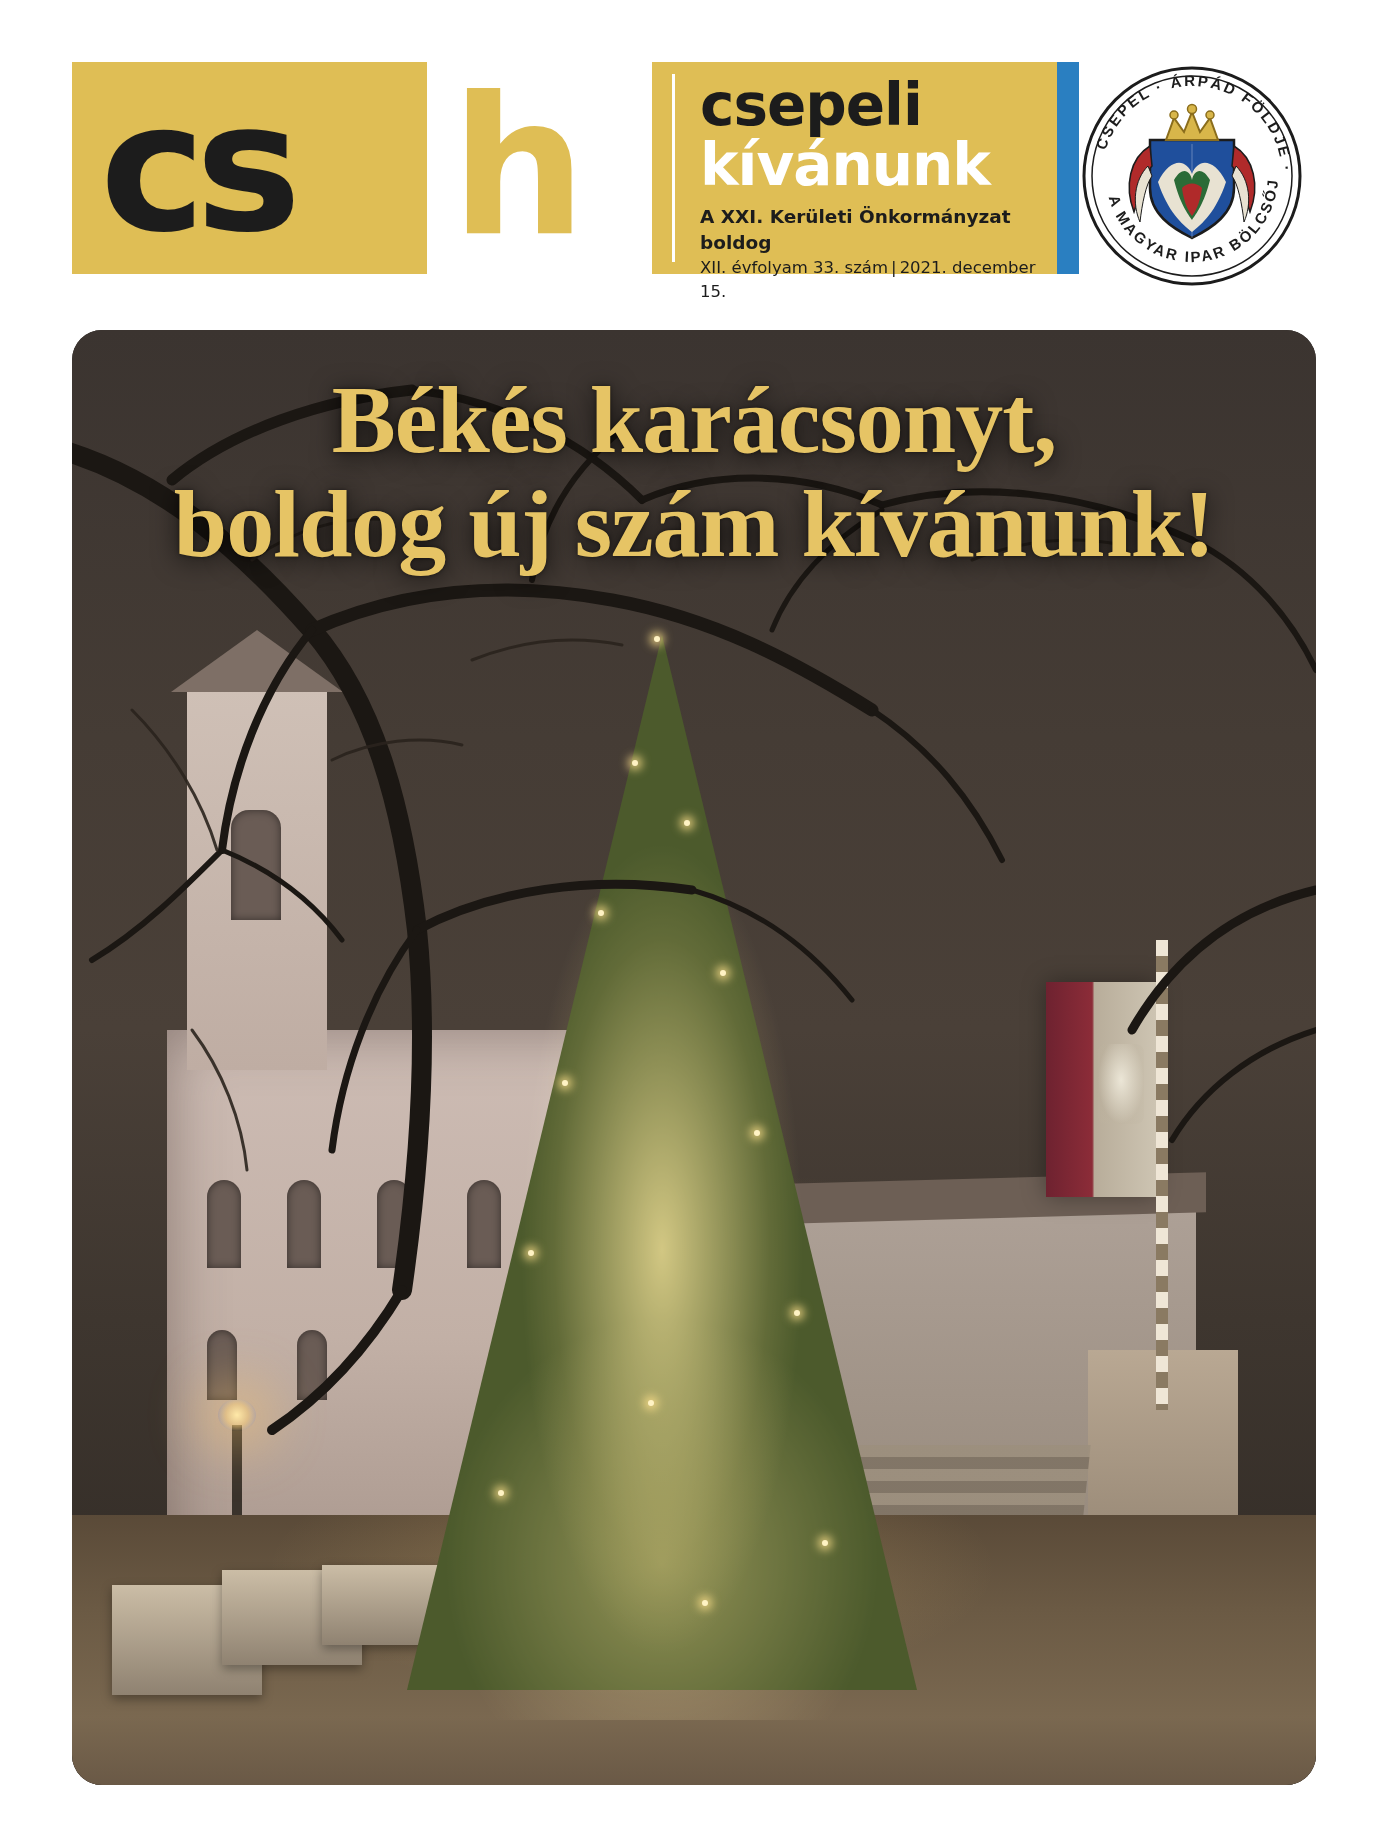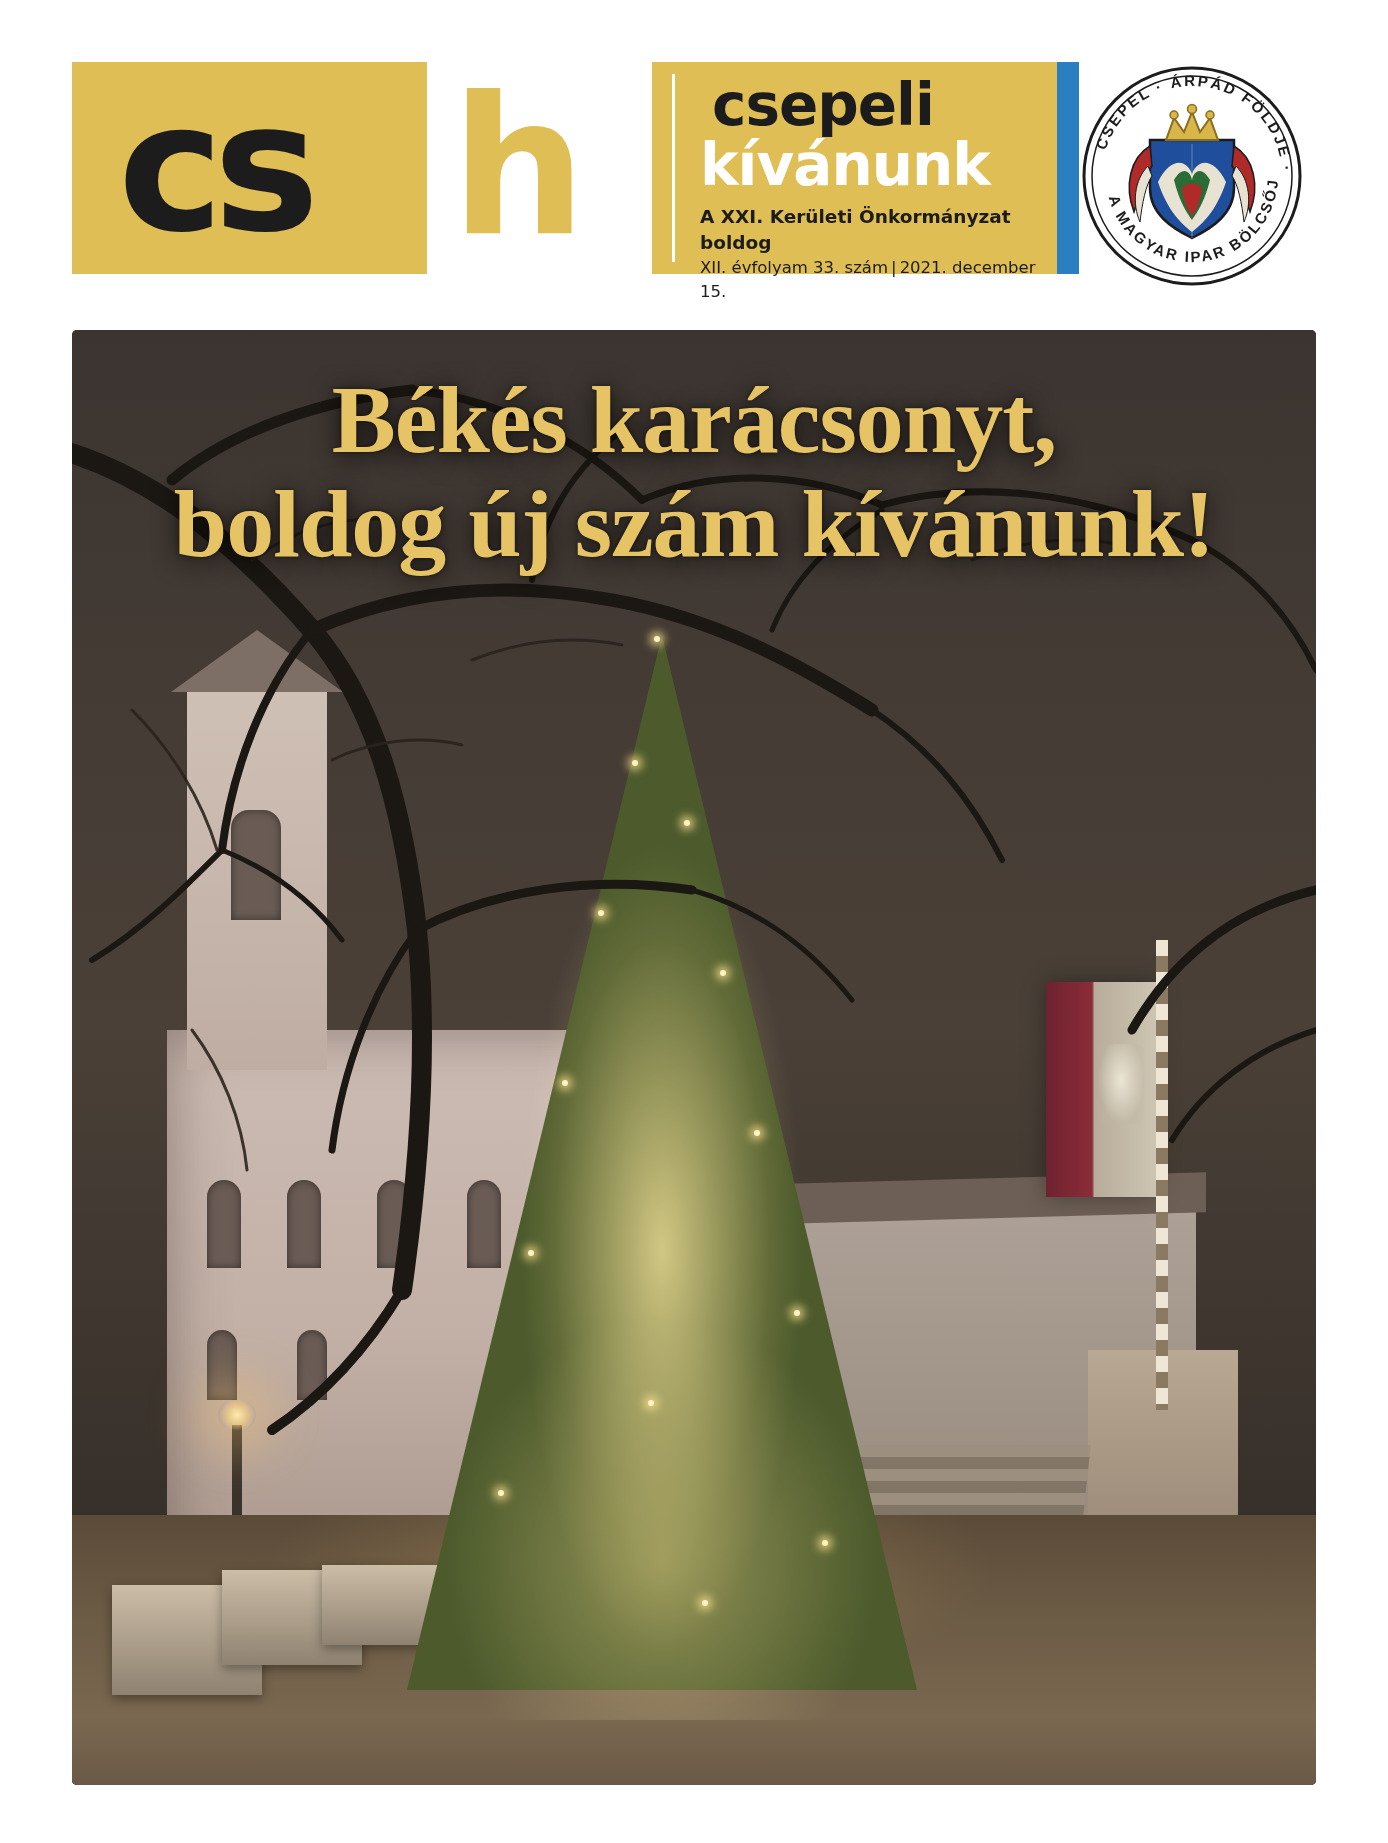--- a/index.html
+++ b/index.html
@@ -50,21 +50,20 @@
     left: 28px;
     top: 8px;
     width: 330px;
     height: 196px;
     color: #1c1c1c;
     font-family: "DejaVu Sans", sans-serif;
     font-weight: 700;
     font-size: 178px;
     letter-spacing: -10px;
     line-height: 196px;
-    margin-left: 18px;
   }
   .h-white-box {
     position: absolute;
     left: 355px;
     top: 0;
     width: 225px;
     height: 212px;
     background: #ffffff;
   }
   .h-letter {
@@ -92,21 +91,20 @@
     top: 12px;
     width: 350px;
   }
   .title-main {
     font-family: "DejaVu Sans", sans-serif;
     font-weight: 700;
     font-size: 58px;
     line-height: 62px;
     color: #1c1c1c;
     letter-spacing: -1px;
-    margin-left: 12px;
   }
   .title-sub {
     font-family: "DejaVu Sans", sans-serif;
     font-weight: 700;
     font-size: 58px;
     line-height: 62px;
     color: #ffffff;
     letter-spacing: -1px;
     margin-top: -2px;
   }
@@ -139,21 +137,21 @@
   }
   .crest svg { display: block; }
 
   
   .cover-photo {
     position: absolute;
     left: 72px;
     top: 330px;
     width: 1244px;
     height: 1455px;
-    border-radius: 5px;
+    border-radius: 30px;
     overflow: hidden;
     background: #2b2622;
   }
   .sky {
     position: absolute;
     inset: 0;
     background:
       radial-gradient(ellipse 700px 420px at 52% 78%, rgba(210,170,90,0.30), rgba(0,0,0,0) 70%),
       linear-gradient(180deg, #3b3430 0%, #453c35 28%, #4a4038 48%, #3e362f 68%, #2e2823 100%);
   }

